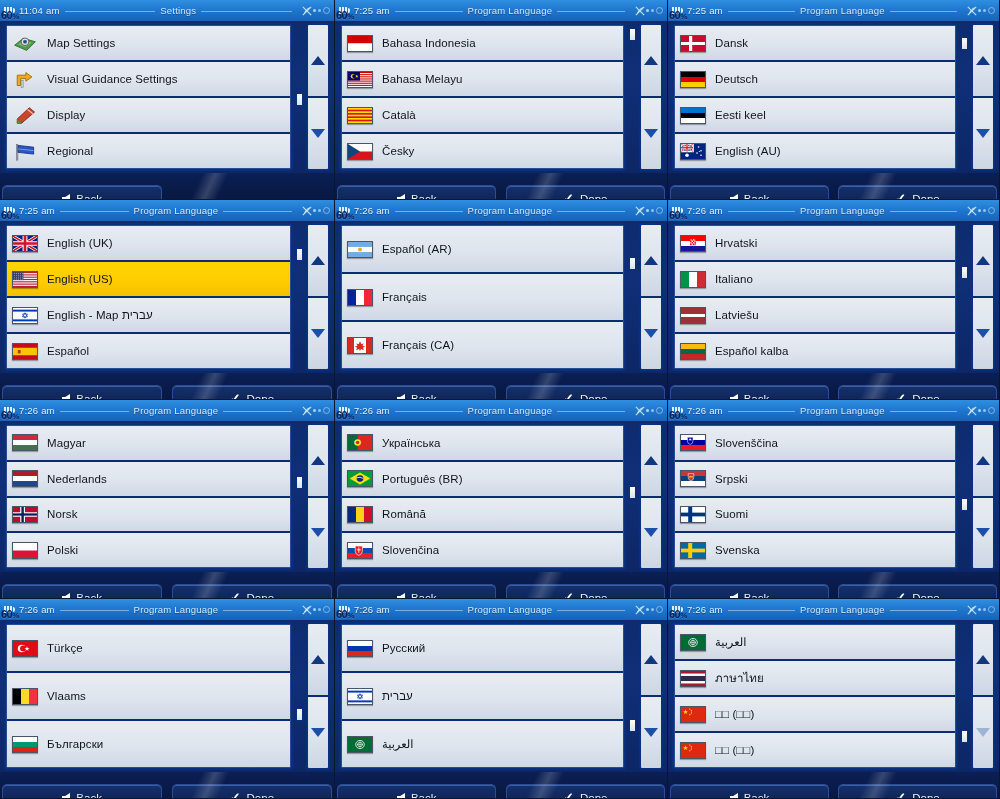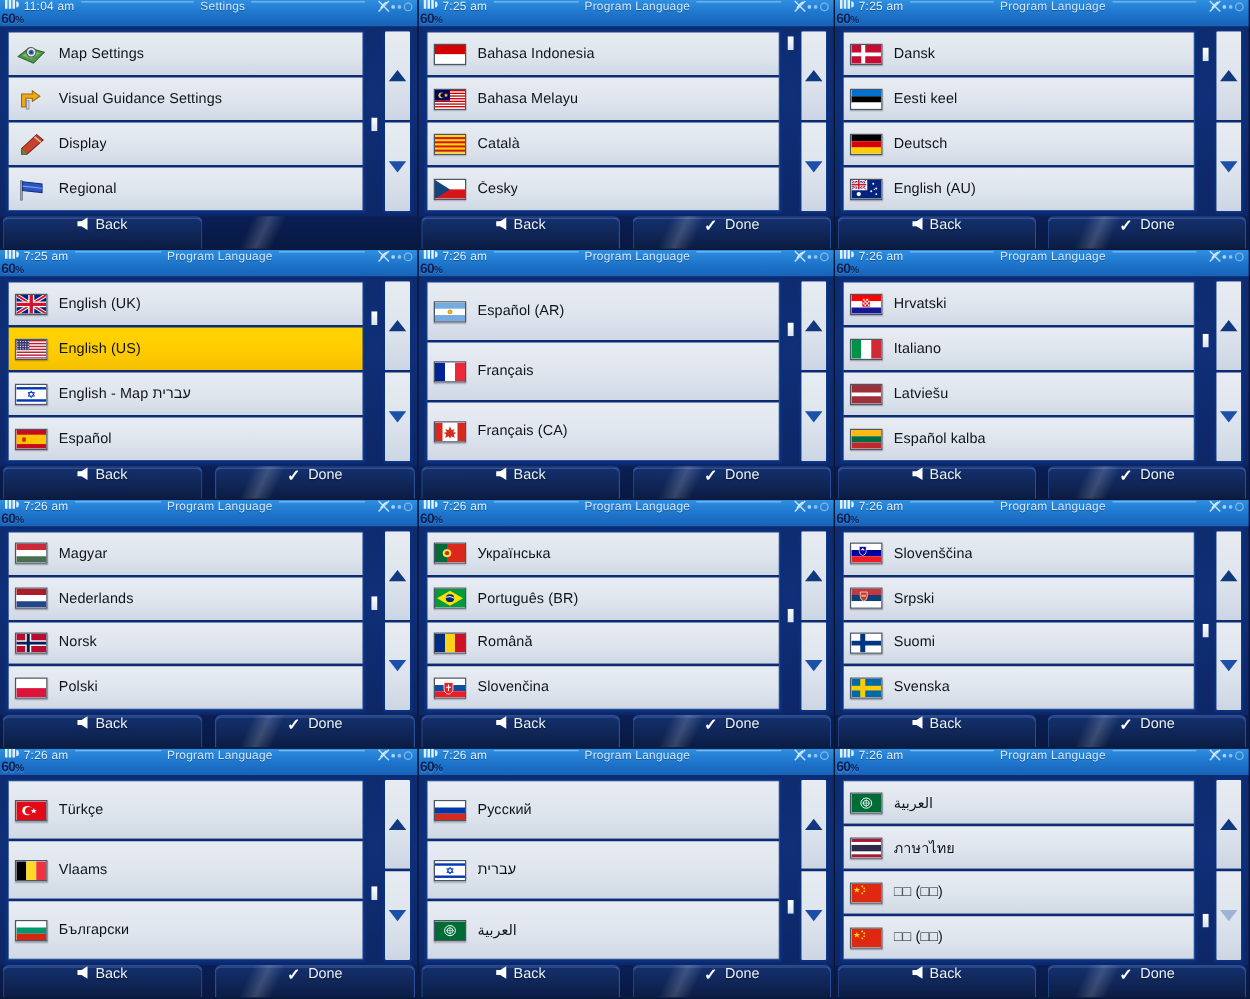--- a/index.html
+++ b/index.html
@@ -19,21 +19,21 @@
     background:linear-gradient(180deg,#0d2a6b 0%, #102f78 40%, #0c2461 100%);
     border-right:1px solid #081633;
     border-bottom:1px solid #081633;
   }
 
   
   .titlebar {
     position:relative;
     height:21px;
     background:linear-gradient(180deg,#2f8fe0 0%, #2078cf 45%, #1663b8 100%);
-    display:flex; align-items:flex-start;
+    display:flex; align-items:center;
     padding:0 4px;
   }
   .tb-batt { display:flex; align-items:center; gap:1px; margin-right:4px; }
   .tb-batt i {
     display:block; width:2px; height:7px; background:#dff0ff;
   }
   .tb-batt i:last-child { height:5px; border-radius:0 2px 2px 0; }
   .tb-time {
     color:#dff1ff; font-size:9.5px; letter-spacing:.2px;
     text-shadow:0 1px 0 rgba(0,0,0,.35);
@@ -157,23 +157,24 @@
     position:absolute; left:0; right:0; bottom:0; height:26px;
     display:flex; gap:0;
     background:linear-gradient(180deg,#0a1f55 0%, #081841 100%);
   }
   .fbtn {
     height:26px;
     background:linear-gradient(180deg,#14306f 0%, #102657 55%, #0a1c42 100%);
     border:1px solid #2b4d96;
     border-bottom:none;
     border-radius:5px 5px 0 0;
-    display:flex; justify-content:center; gap:6px;
+    display:flex; align-items:center; justify-content:center; gap:6px;
     color:#e9f2ff; font-size:11.5px;
     box-shadow: inset 0 1px 0 rgba(140,180,240,.35);
+    margin-top: 12px;
   }
   .fbtn.back { width:48%; margin-left:2px; }
   .fbtn.done { width:48%; margin-left:auto; margin-right:2px; }
   .fbtn.back.only { width:48%; }
   .arrow-left {
     width:0;height:0;border-top:5px solid transparent;border-bottom:5px solid transparent;
     border-right:8px solid #fff; position:relative;
   }
   .arrow-left::after{
     content:""; position:absolute; left:0; top:-2px; width:7px; height:4px; background:#fff;
@@ -421,36 +422,36 @@
                 <rect width="30" height="20" fill="#c60c30"></rect>
                 <rect x="10" y="0" width="4" height="20" fill="#fff"></rect>
                 <rect x="0" y="8" width="30" height="4" fill="#fff"></rect>
               </svg>
             </span>
             <span class="label">Dansk</span>
           </div>
           <div class="row">
             <span class="flag">
               <svg viewBox="0 0 30 20" preserveAspectRatio="none">
+                <rect x="0" y="0" width="30" height="6.666666666666667" fill="#000000"></rect>
+                <rect x="0" y="6.666666666666667" width="30" height="6.666666666666667" fill="#dd0000"></rect>
+                <rect x="0" y="13.333333333333334" width="30" height="6.666666666666667" fill="#ffce00"></rect>
+              </svg>
+            </span>
+            <span class="label">Deutsch</span>
+          </div>
+          <div class="row">
+            <span class="flag">
+              <svg viewBox="0 0 30 20" preserveAspectRatio="none">
                 <rect x="0" y="0" width="30" height="6.666666666666667" fill="#0072ce"></rect>
                 <rect x="0" y="6.666666666666667" width="30" height="6.666666666666667" fill="#000000"></rect>
                 <rect x="0" y="13.333333333333334" width="30" height="6.666666666666667" fill="#ffffff"></rect>
               </svg>
             </span>
             <span class="label">Eesti keel</span>
-          </div>
-          <div class="row">
-            <span class="flag">
-              <svg viewBox="0 0 30 20" preserveAspectRatio="none">
-                <rect x="0" y="0" width="30" height="6.666666666666667" fill="#000000"></rect>
-                <rect x="0" y="6.666666666666667" width="30" height="6.666666666666667" fill="#dd0000"></rect>
-                <rect x="0" y="13.333333333333334" width="30" height="6.666666666666667" fill="#ffce00"></rect>
-              </svg>
-            </span>
-            <span class="label">Deutsch</span>
           </div>
           <div class="row">
             <span class="flag">
               <svg viewBox="0 0 30 20" preserveAspectRatio="none">
                 <rect width="30" height="20" fill="#00247d"></rect>
                 <path d="M0 0 L15 10 M15 0 L0 10 M0 0 H15 V10 H0Z" stroke="#fff" stroke-width="2" fill="none"></path>
                 <path d="M0 0 L15 10 M15 0 L0 10" stroke="#cf142b" stroke-width="0.9"></path>
                 <rect x="6" y="0" width="3" height="10" fill="#fff"></rect>
                 <rect x="0" y="3.5" width="15" height="3" fill="#fff"></rect>
                 <rect x="6.7" y="0" width="1.6" height="10" fill="#cf142b"></rect>

